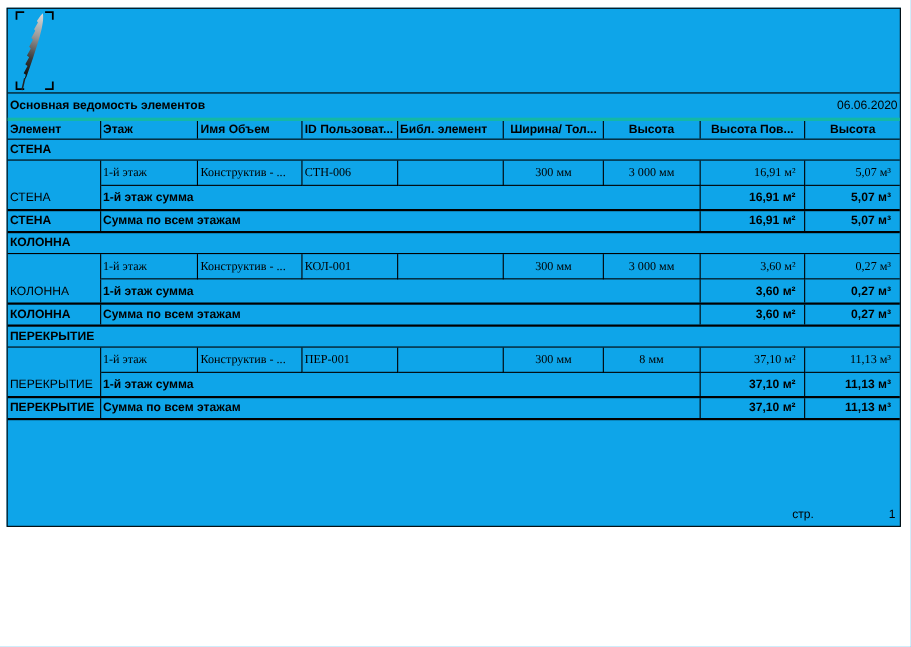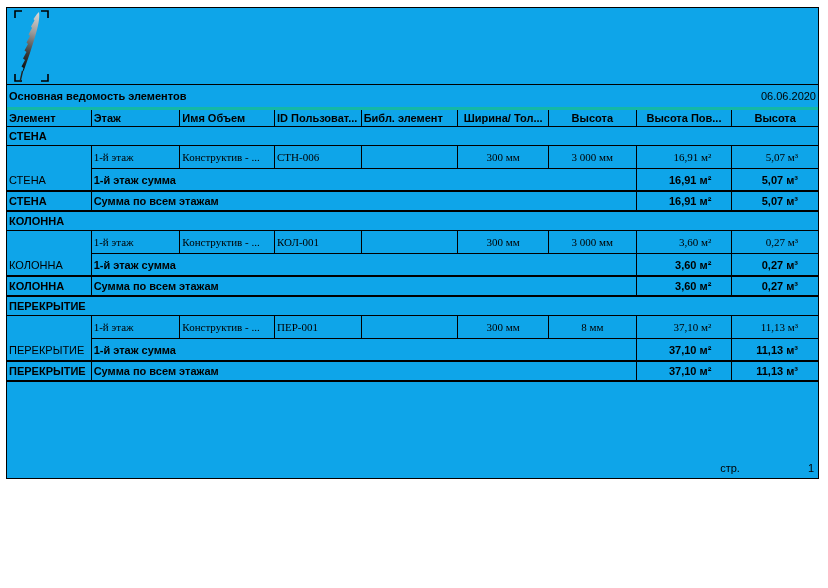--- a/index.html
+++ b/index.html
@@ -24,21 +24,21 @@
 
   .row {
     display:grid;
     grid-template-columns:85fr 89fr 95fr 87fr 97fr 91fr 88fr 96fr 86fr;
     box-sizing:border-box;
   }
   .c {
     display:flex; align-items:center; padding:0 2px;
     white-space:nowrap; overflow:hidden; box-sizing:border-box;
   }
-  .c.r   { justify-content:flex-end; padding-right:20px; }
+  .c.r   { justify-content:flex-end; padding-right:8px; }
   .c.ctr { justify-content:center; }
   .c.b   { font-weight:bold; }
   .br { border-right:1px solid #000; }
   .bb { border-bottom:1px solid #000; }
   .span6 { grid-column:span 6;text-align:center; }
 
   .header-row {
     flex:none; height:20px; font-weight:bold;
     border-top:3px solid #14b8a6; border-bottom:1px solid #000;
   }

